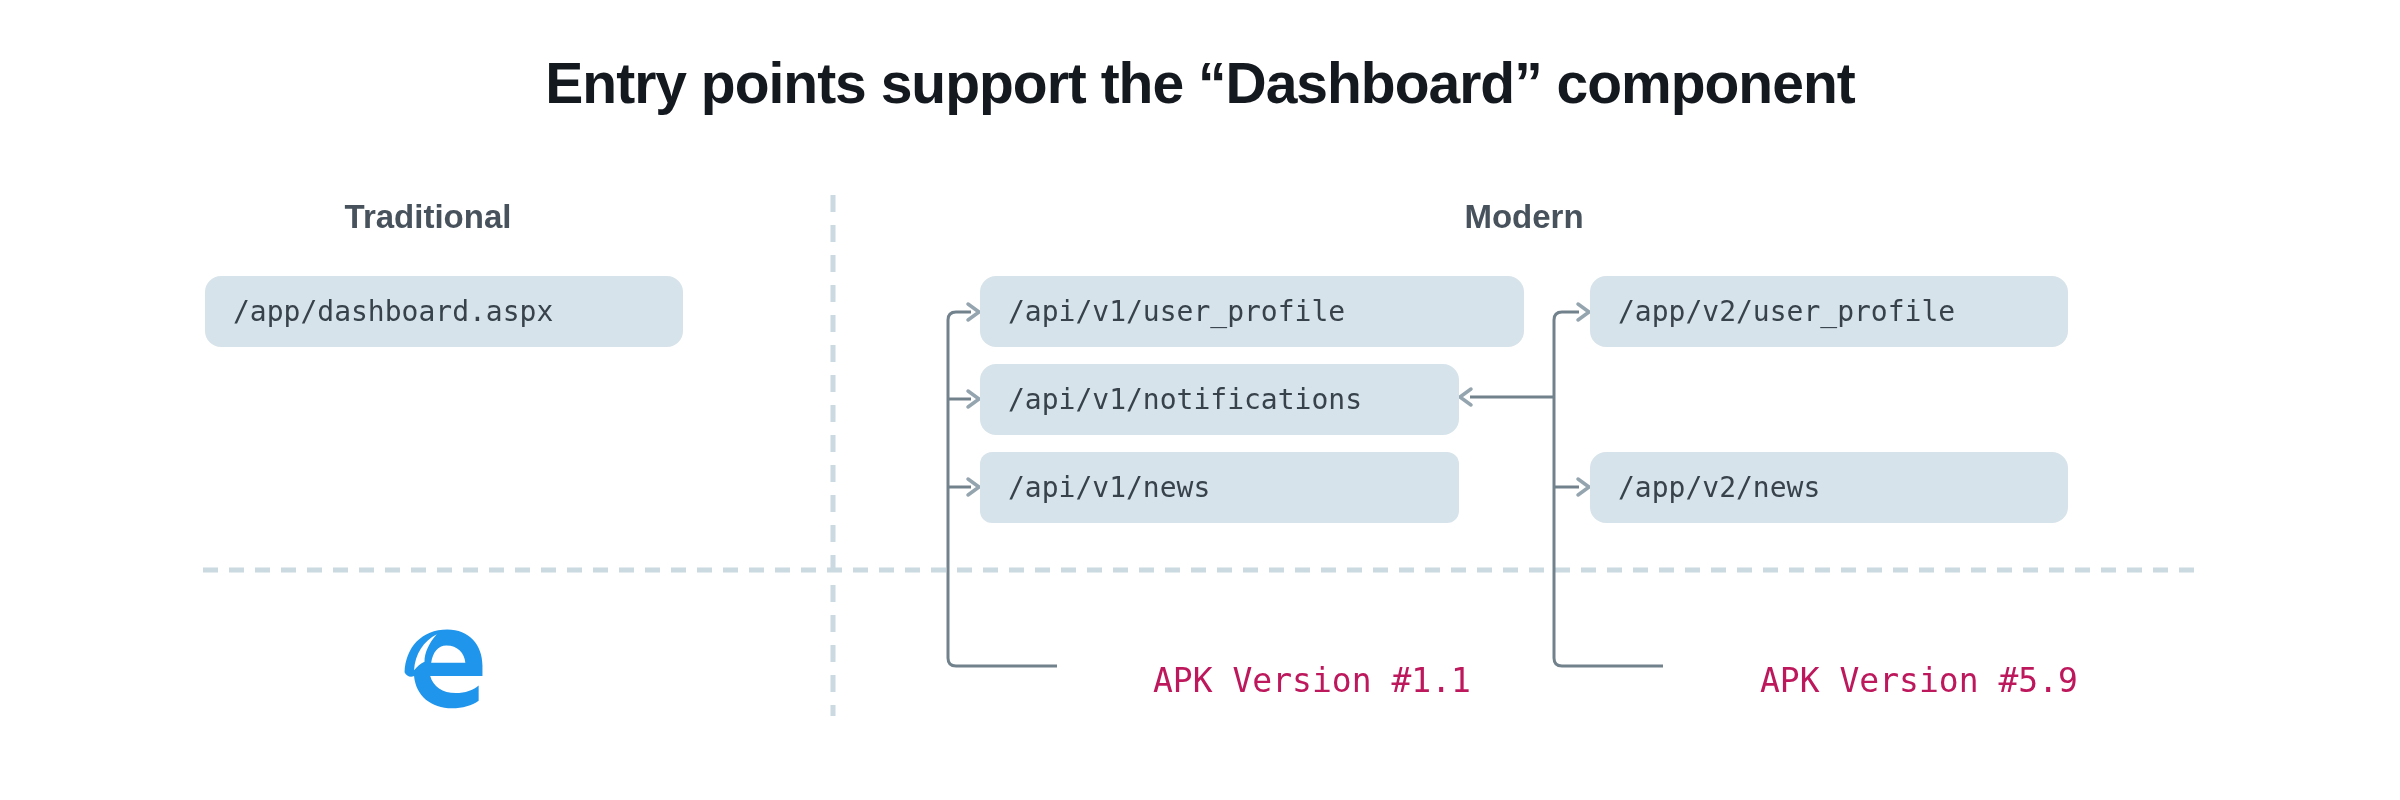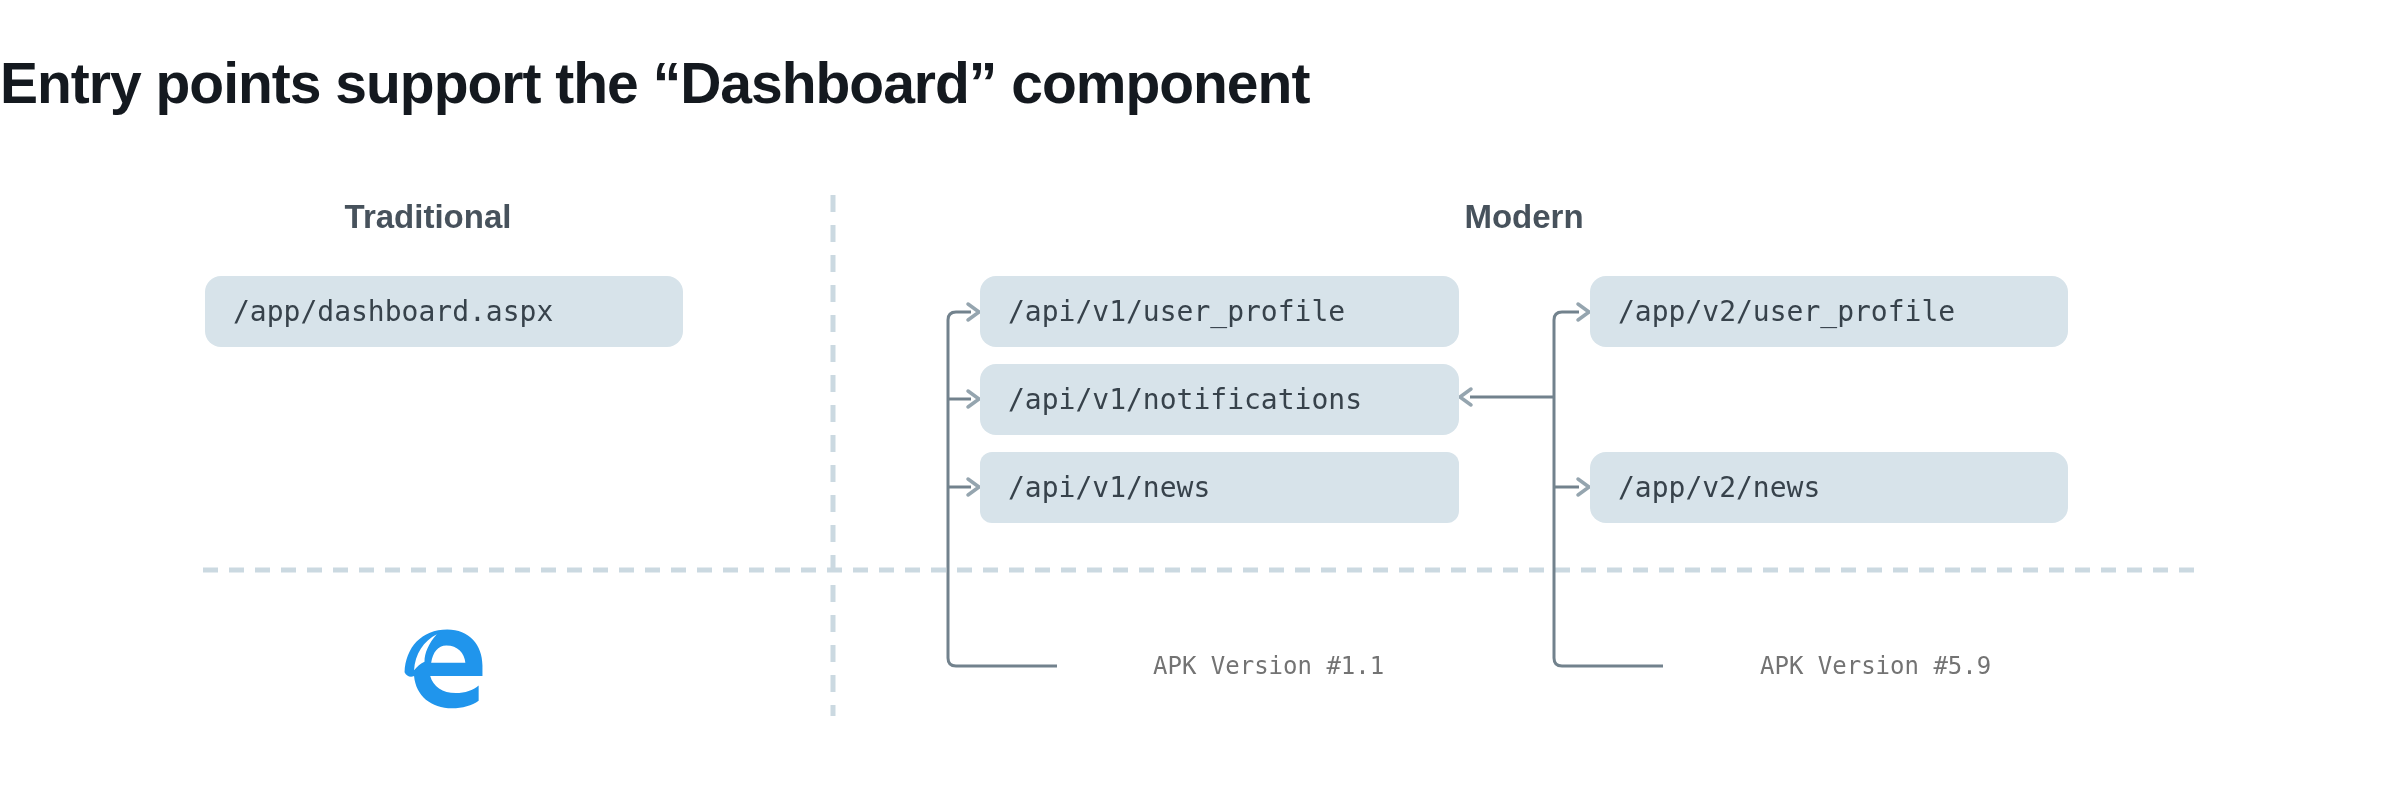--- a/index.html
+++ b/index.html
@@ -5,20 +5,21 @@
   html,body{margin:0;padding:0;background:#ffffff;}
   .canvas{
     position:relative;
     width:2400px;height:800px;
     background:#ffffff;
     overflow:hidden;
     font-family:"Liberation Sans",sans-serif;
   }
   .title{
     position:absolute;left:0;right:0;top:50px;
+    text-align:center;
     font-weight:700;font-size:57px;letter-spacing:-1px;
     color:#14191f;
   }
   .section-label{
     position:absolute;top:198px;
     transform:translateX(-50%);
     font-weight:700;font-size:33px;
     color:#47525c;
   }
   .lbl-traditional{left:428px;}
@@ -26,29 +27,29 @@
   .node{
     position:absolute;height:71px;
     background:#d7e3ea;border-radius:16px;
     display:flex;align-items:center;
     box-sizing:border-box;padding-left:28px;
     font-family:"DejaVu Sans Mono","Liberation Mono",monospace;
     font-size:28px;color:#37424b;
     white-space:nowrap;
   }
   .n-t1{left:205px;top:276px;width:478px;}
-  .n-m1{left:980px;top:276px;width:479px;}
+  .n-m1{left:980px;top:276px;width:544px;}
   .n-m2{left:980px;top:364px;width:479px;}
   .n-m3{left:980px;top:452px;width:479px;border-radius:12px;}
   .n-r1{left:1590px;top:276px;width:478px;}
   .n-r2{left:1590px;top:452px;width:478px;}
   .apk{
     position:absolute;
     font-family:"DejaVu Sans Mono","Liberation Mono",monospace;
-    font-size:24px;color:#737373;white-space:nowrap;
+    font-size:33px;color:#be185d;white-space:nowrap;margin-top:9px;
   }
   .apk-1{left:1153px;top:652px;}
   .apk-2{left:1760px;top:652px;}
   .overlay{position:absolute;left:0;top:0;width:2400px;height:800px;}
   .edge-logo{position:absolute;left:396px;top:618px;width:95px;height:95px;}
 </style>
 </head>
 <body>
 
 <div class="canvas">

